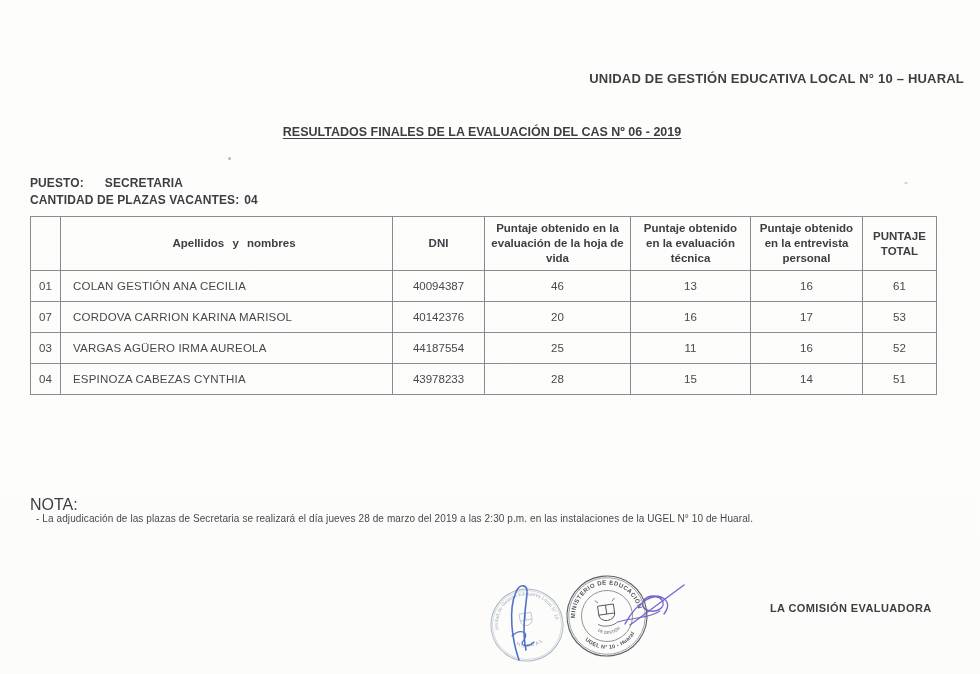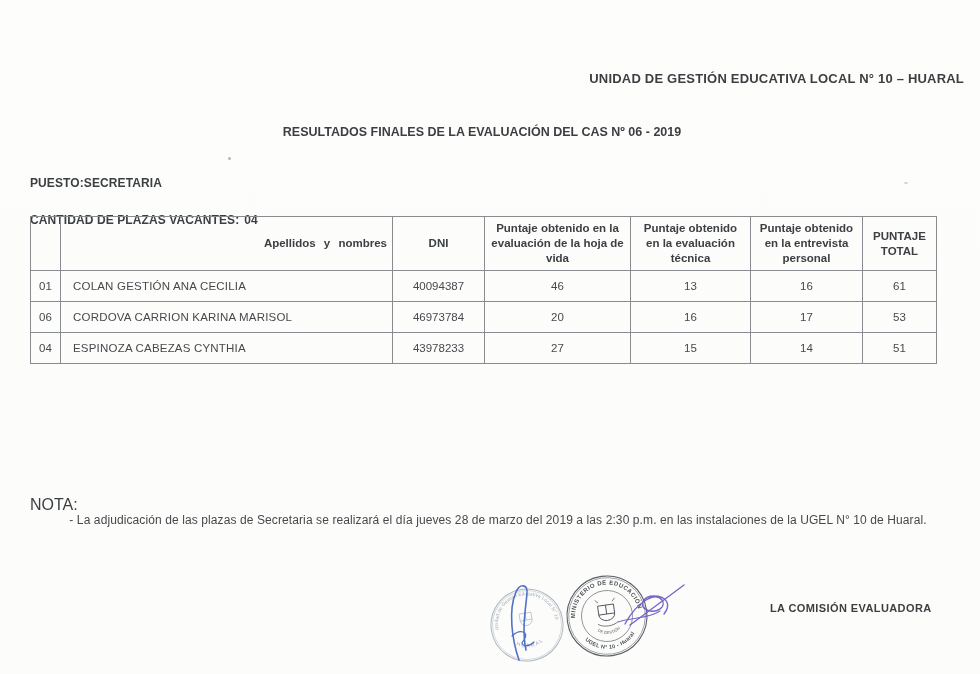--- a/index.html
+++ b/index.html
@@ -15,53 +15,54 @@
   .doc-title{
     position:absolute;top:71px;left:0;width:964px;
     text-align:right;font-size:13px;font-weight:bold;
     letter-spacing:.2px;color:#3c3f42;
   }
   .doc-subtitle{
     position:absolute;top:125px;left:0;width:964px;
     text-align:center;font-size:12.5px;font-weight:bold;color:#3c3f42;
   }
   .doc-subtitle span{
+    text-decoration:underline;
     text-underline-offset:2px;
   }
   .meta{position:absolute;left:30px;font-size:12px;font-weight:bold;color:#3c3f42;letter-spacing:.1px;}
   .meta-puesto{top:176px;}
-  .meta-puesto .value{text-align:center;}
-  .meta-vacantes{top:193px;margin-top:20px;}
+  .meta-puesto .value{margin-left:21px;text-align:center;}
+  .meta-vacantes{top:193px;}
   .meta-vacantes .value{margin-left:5px;}
 
   .results-table{
     position:absolute;top:216px;left:30px;width:906px;
     border-collapse:collapse;table-layout:fixed;
     border:1.5px solid #7e8286;
   }
   .results-table th,.results-table td{
     border:1px solid #888c90;
     padding:2px 5px;
     vertical-align:middle;
     overflow:hidden;
   }
   .results-table thead tr{height:54px;}
   .results-table tbody tr{height:31px;}
   .results-table th{
     font-size:11.5px;font-weight:bold;color:#3d4043;
     text-align:center;line-height:1.3;
   }
-  .results-table th.h-names{text-align:right;padding-left:20px;word-spacing:5px;}
+  .results-table th.h-names{text-align:center;padding-left:20px;word-spacing:5px;}
   .results-table td{
     font-size:11.5px;color:#46494c;text-align:center;
   }
   .results-table td.c-name{text-align:left;padding-left:12px;letter-spacing:.2px;}
 
   .note-label{position:absolute;top:496px;left:30px;font-size:16px;font-weight:normal;color:#3c3f42;}
-  .note-text{position:absolute;top:513px;left:36px;width:924px;font-size:12px;color:#46494c;letter-spacing:.1px;text-align:center;}
+  .note-text{position:absolute;top:513px;left:36px;width:924px;font-size:10px;color:#46494c;letter-spacing:.1px;}
 
   .committee{position:absolute;top:602px;left:743px;font-size:11px;font-weight:bold;letter-spacing:.4px;color:#3c3f42;padding-left:27px;}
 
   .stamps-svg{position:absolute;left:450px;top:556px;width:310px;height:118px;}
 
   .speck{position:absolute;border-radius:50%;}
   .speck-1{top:157px;left:228px;width:3px;height:3px;background:#9aa0a8;opacity:.75;}
   .speck-2{top:182px;left:904px;width:4px;height:2px;background:#c4c8cd;opacity:.8;}
 </style>
 </head>
@@ -108,33 +109,42 @@
       <tr>
         <td>01</td>
         <td class="c-name">COLAN GESTIÓN ANA CECILIA</td>
         <td>40094387</td>
         <td>46</td>
         <td>13</td>
         <td>16</td>
         <td>61</td>
       </tr>
       <tr>
-        <td>06</td>
+        <td>07</td>
         <td class="c-name">CORDOVA CARRION KARINA MARISOL</td>
-        <td>46973784</td>
+        <td>40142376</td>
         <td>20</td>
         <td>16</td>
         <td>17</td>
         <td>53</td>
       </tr>
       <tr>
+        <td>03</td>
+        <td class="c-name">VARGAS AGÜERO IRMA AUREOLA</td>
+        <td>44187554</td>
+        <td>25</td>
+        <td>11</td>
+        <td>16</td>
+        <td>52</td>
+      </tr>
+      <tr>
         <td>04</td>
         <td class="c-name">ESPINOZA CABEZAS CYNTHIA</td>
         <td>43978233</td>
-        <td>27</td>
+        <td>28</td>
         <td>15</td>
         <td>14</td>
         <td>51</td>
       </tr>
     </tbody>
   </table>
 
   <div class="note-label">NOTA:</div>
   <div class="note-text">- La adjudicación de las plazas de Secretaria se realizará el día jueves  28 de marzo del 2019 a las 2:30 p.m. en las instalaciones de la UGEL N° 10 de Huaral.</div>
 

